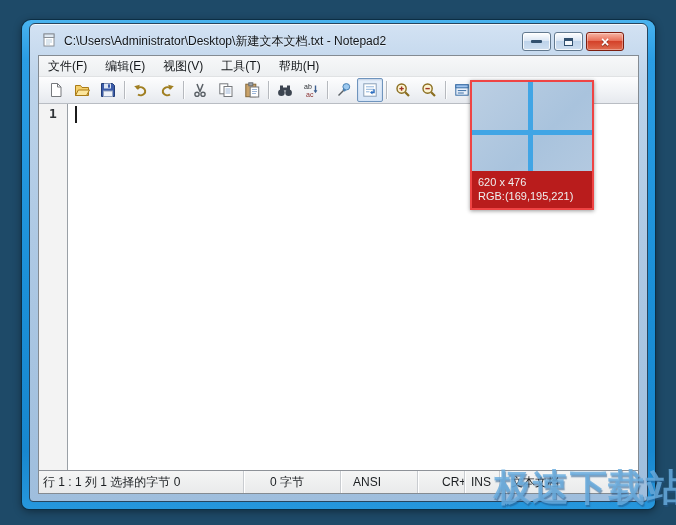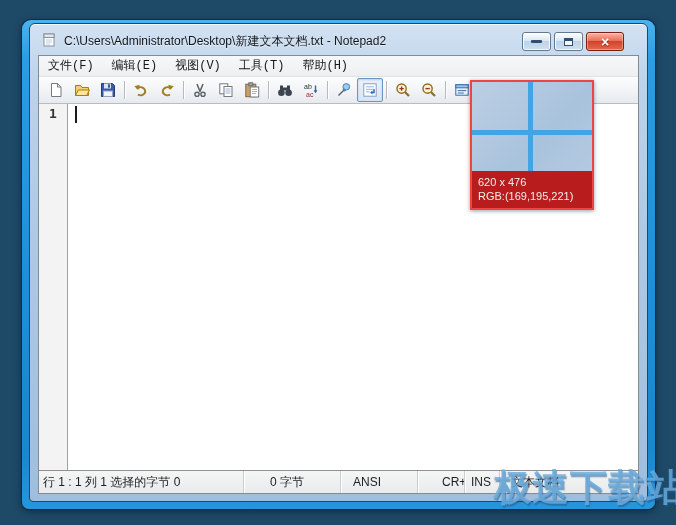--- a/index.html
+++ b/index.html
@@ -53,21 +53,21 @@
     text-shadow:0 1px 1px rgba(0,0,0,.45);}
   
   .content{
     position:absolute;left:8px;right:8px;top:31px;bottom:7px;
     background:#fff;border:1px solid #848b92;
     display:flex;flex-direction:column;overflow:hidden;
   }
   .menubar{
     height:20px;flex:0 0 20px;display:flex;align-items:center;
     background:linear-gradient(180deg,#f7f8f9,#edeff1);
-    border-bottom:1px solid #e0e2e4;font-size:12px;color:#15181b;font-family:Liberation Mono, monospace;
+    border-bottom:1px solid #e0e2e4;font-size:12px;color:#15181b;
   }
   .menu-item{padding:0 9px;line-height:20px;cursor:default;}
   .toolbar{
     height:26px;flex:0 0 26px;display:flex;align-items:center;
     background:linear-gradient(180deg,#fdfdfe 0%,#f1f3f6 55%,#e6e9ee 100%);
     border-bottom:1px solid #b9bdc3;padding-left:4px;
   }
   .tbtn{
     width:24px;height:22px;display:flex;align-items:center;justify-content:center;
     border:1px solid transparent;border-radius:2px;cursor:default;flex:0 0 auto;

